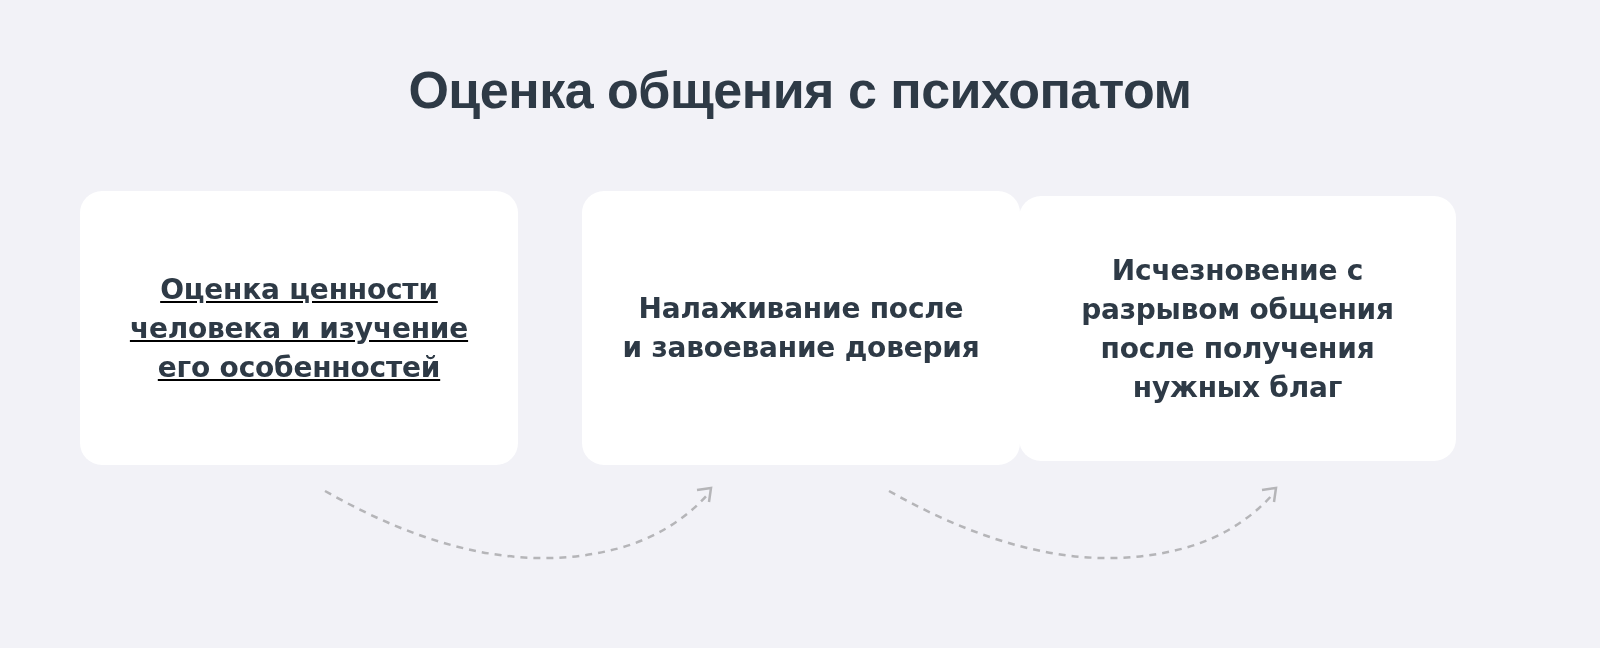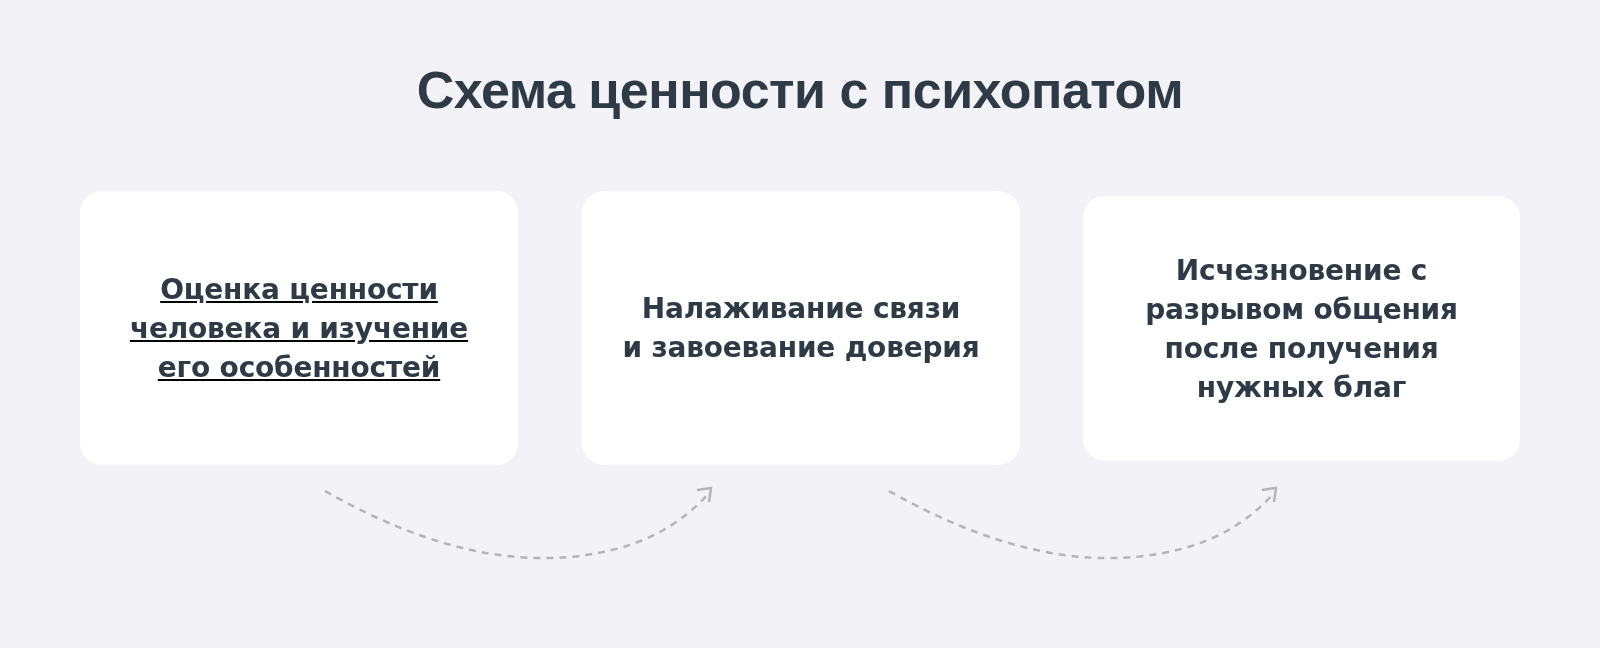--- a/index.html
+++ b/index.html
@@ -30,36 +30,36 @@
       font-family: "DejaVu Sans", sans-serif;
       font-weight: 600;
       font-size: 28px;
       line-height: 39px;
       color: #2e3a46;
       white-space: pre-line;
       letter-spacing: -0.2px;
     }
     #card1 { left: 80px;  top: 191px; width: 438px; height: 274px; text-decoration: underline; }
     #card2 { left: 582px; top: 191px; width: 438px; height: 274px; }
-    #card3 { left: 1083px; top: 196px; width: 437px; height: 265px; justify-content: center; }
+    #card3 { left: 1019px; top: 196px; width: 437px; height: 265px; justify-content: center; }
     svg.arrows { position: absolute; left: 0; top: 0; }
   </style>
 </head>
 <body>
 
-<div class="title">Схема ценности с психопатом</div>
+<div class="title">Оценка общения с психопатом</div>
 
 <div class="card" id="card1">
   <div class="card-text">Оценка ценности
 человека и изучение
 его особенностей</div>
 </div>
 
 <div class="card" id="card2">
-  <div class="card-text">Налаживание связи
+  <div class="card-text">Налаживание после
 и завоевание доверия</div>
 </div>
 
 <div class="card" id="card3">
   <div class="card-text">Исчезновение с
 разрывом общения
 после получения
 нужных благ</div>
 </div>
 

